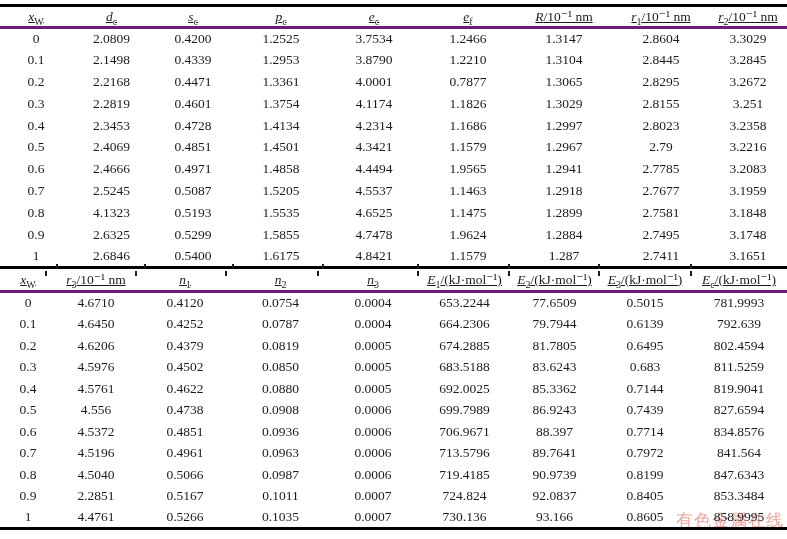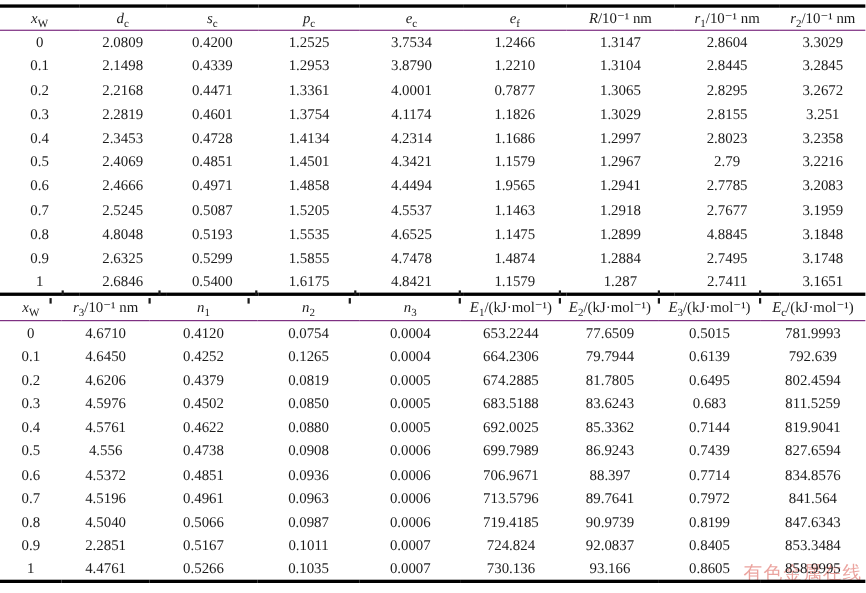--- a/index.html
+++ b/index.html
@@ -22,21 +22,21 @@
   #t2{border-bottom:3px solid #000;}
   .tbl th,.tbl td{
     padding:0;
     text-align:center;
     vertical-align:middle;
     font-size:13.5px;
     font-weight:normal;
     white-space:nowrap;
     overflow:hidden;
   }
-  .tbl thead th{border-bottom:1px solid #701a75;}
+  .tbl thead th{border-bottom:3px solid #701a75;text-decoration:underline;}
   #t1 thead tr{height:22px;}
   #t1 tbody tr{height:21.8px;}
   #t2 thead tr{height:23px;}
   #t2 tbody tr{height:21.5px;}
   .tbl th .sym{font-style:italic;}
   .tbl th sub{font-size:10px;line-height:0;}
   .watermark{
     position:absolute;
     right:3px;
     bottom:9px;
@@ -170,36 +170,36 @@
           <td>0.5087</td>
           <td>1.5205</td>
           <td>4.5537</td>
           <td>1.1463</td>
           <td>1.2918</td>
           <td>2.7677</td>
           <td>3.1959</td>
         </tr>
         <tr>
           <td>0.8</td>
-          <td>4.8048</td>
+          <td>4.1323</td>
           <td>0.5193</td>
           <td>1.5535</td>
           <td>4.6525</td>
           <td>1.1475</td>
           <td>1.2899</td>
-          <td>4.8845</td>
+          <td>2.7581</td>
           <td>3.1848</td>
         </tr>
         <tr>
           <td>0.9</td>
           <td>2.6325</td>
           <td>0.5299</td>
           <td>1.5855</td>
           <td>4.7478</td>
-          <td>1.4874</td>
+          <td>1.9624</td>
           <td>1.2884</td>
           <td>2.7495</td>
           <td>3.1748</td>
         </tr>
         <tr>
           <td>1</td>
           <td>2.6846</td>
           <td>0.5400</td>
           <td>1.6175</td>
           <td>4.8421</td>
@@ -245,21 +245,21 @@
           <td>0.0004</td>
           <td>653.2244</td>
           <td>77.6509</td>
           <td>0.5015</td>
           <td>781.9993</td>
         </tr>
         <tr>
           <td>0.1</td>
           <td>4.6450</td>
           <td>0.4252</td>
-          <td>0.1265</td>
+          <td>0.0787</td>
           <td>0.0004</td>
           <td>664.2306</td>
           <td>79.7944</td>
           <td>0.6139</td>
           <td>792.639</td>
         </tr>
         <tr>
           <td>0.2</td>
           <td>4.6206</td>
           <td>0.4379</td>

